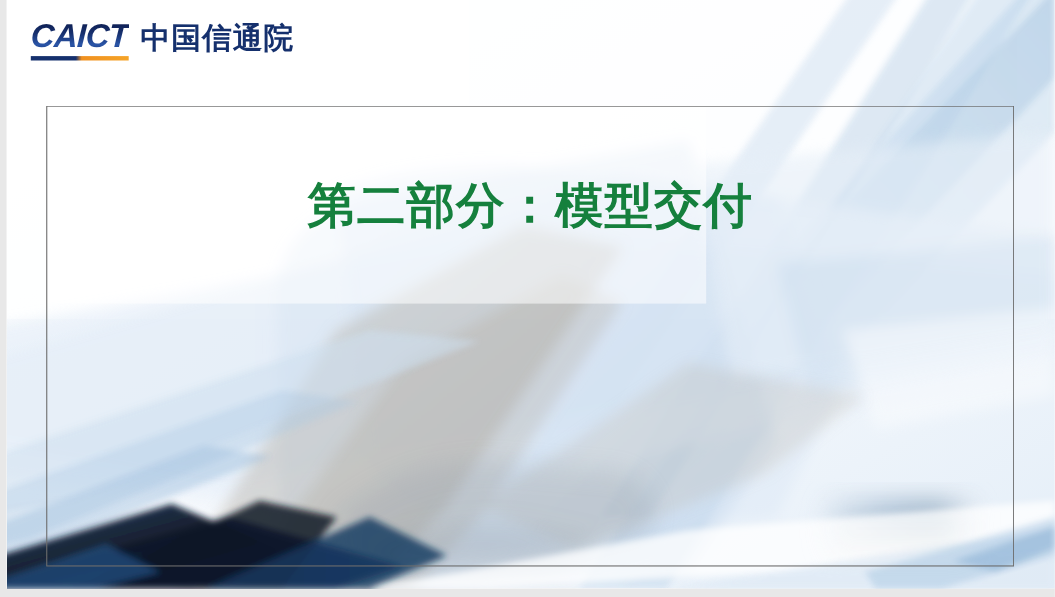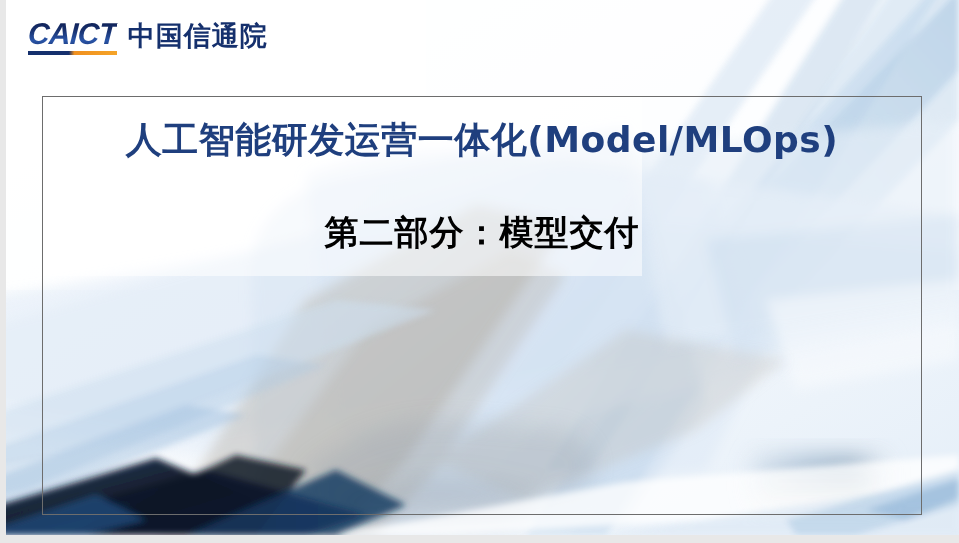--- a/index.html
+++ b/index.html
@@ -115,23 +115,23 @@
     font-size: 36px;
     line-height: 44px;
     color: #1f3f7e;
     letter-spacing: 0.5px;
     white-space: nowrap;
   }
   #subtitle {
     margin-top: 48px;
     font-family: "DejaVu Sans", "Liberation Sans", sans-serif;
     font-weight: 700;
-    font-size: 34px;
+    font-size: 44px;
     line-height: 44px;
-    color: #000000;
+    color: #15803d;
     letter-spacing: 1px;
     white-space: nowrap;
   }
 </style>
 </head>
 <body>
 
 <div id="viewer">
 
   <div id="slide">
@@ -261,18 +261,17 @@
       <div id="logo-mark">
         <div id="logo-caict">CAICT</div>
         <div id="logo-underline"></div>
       </div>
       <div id="logo-cn">中国信通院</div>
     </div>
 
     <div id="frame"></div>
 
     <div id="text-block">
-      <div class="title-line">人工智能研发运营一体化(Model/MLOps)</div>
       <div id="subtitle">第二部分：模型交付</div>
     </div>
 
   </div>
 </div>
 
 </body></html>

